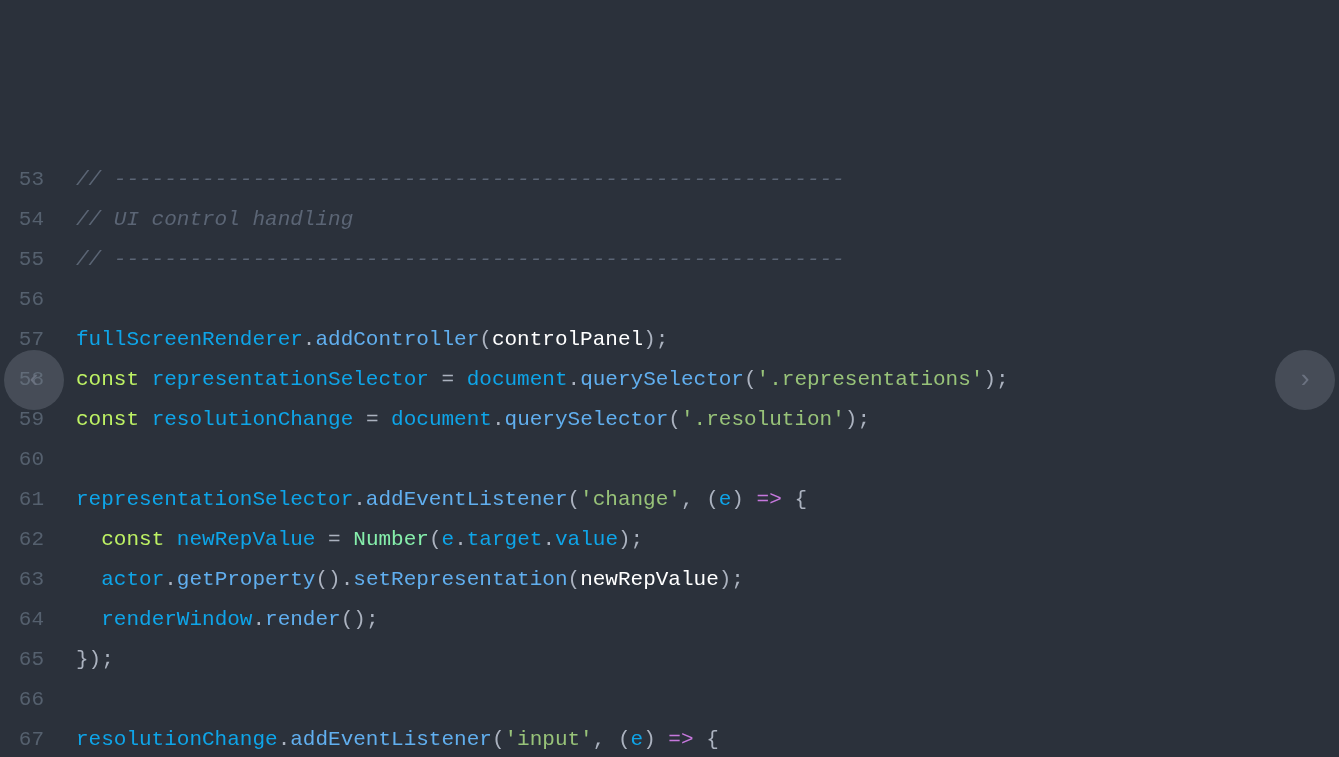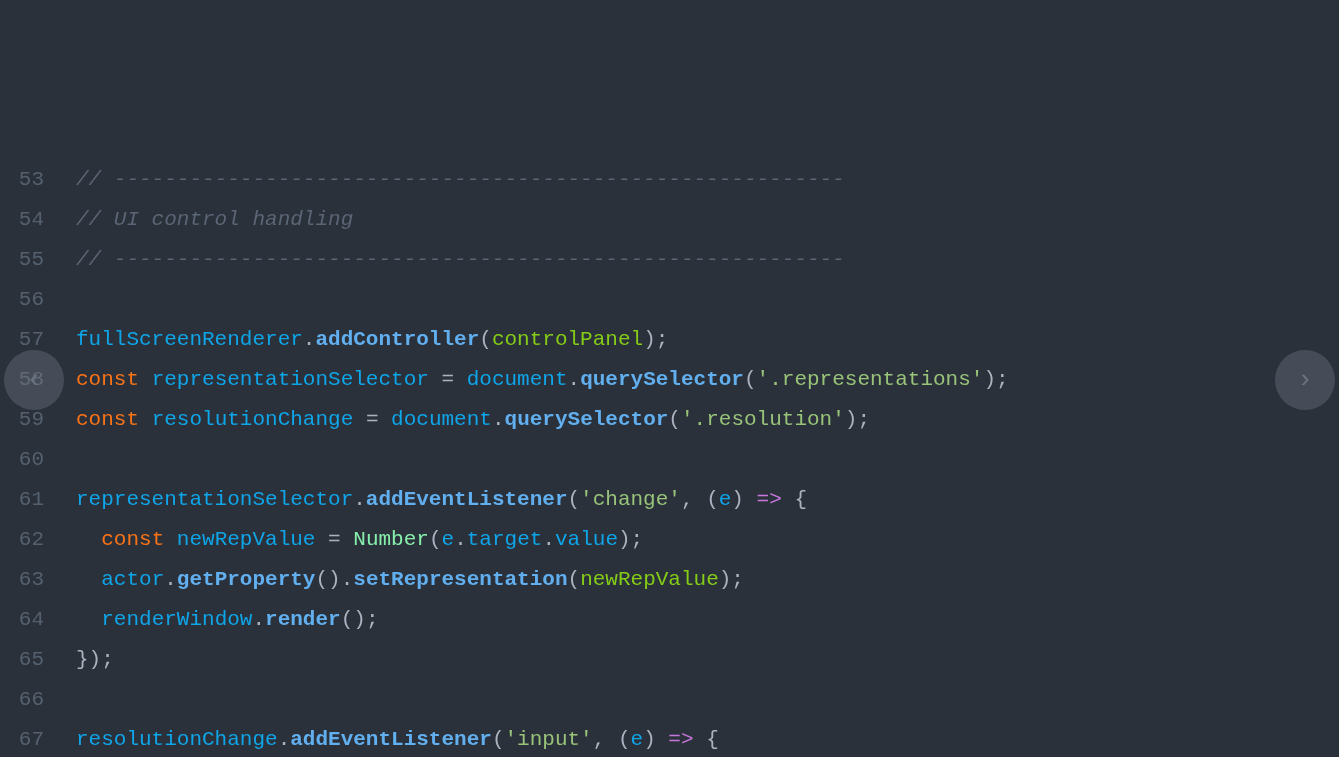--- a/index.html
+++ b/index.html
@@ -27,27 +27,27 @@
     color: #55606e;
     user-select: none;
     flex-shrink: 0;
   }
   .code {
     flex: 1;
     padding-left: 18px;
   }
   .line { height: 40px; }
   .tok-comment { color: #5b6575; font-style: italic; }
-  .tok-keyword { color: #f97316; }
+  .tok-keyword { color: #bef264; }
   .tok-ident { color: #0ea5e9; }
-  .tok-method { color: #61afef; font-weight: bold; }
+  .tok-method { color: #61afef; }
   .tok-class { color: #86efac; }
   .tok-string { color: #98c379; }
   .tok-punc { color: #abb2bf; }
-  .tok-param { color: #84cc16; margin-top: 44px; }
+  .tok-param { color: #ffffff; margin-top: 44px; }
   .tok-arrow { color: #c678dd; }
   .nav-btn {
     position: absolute;
     width: 60px;
     height: 60px;
     border-radius: 50%;
     background: rgba(120,128,140,0.35);
     display: flex;
     align-items: center;
     justify-content: center;

